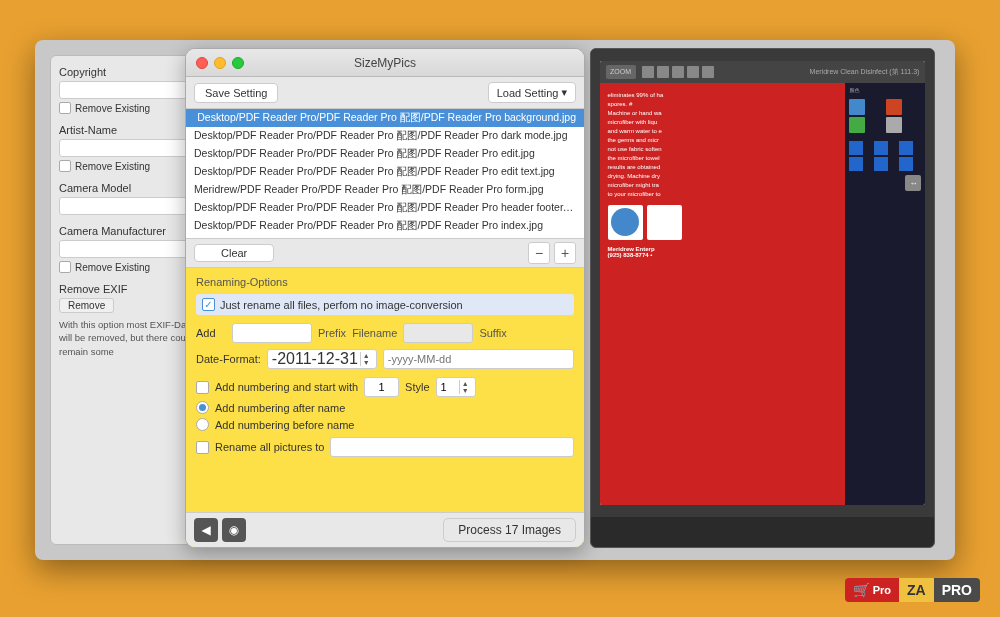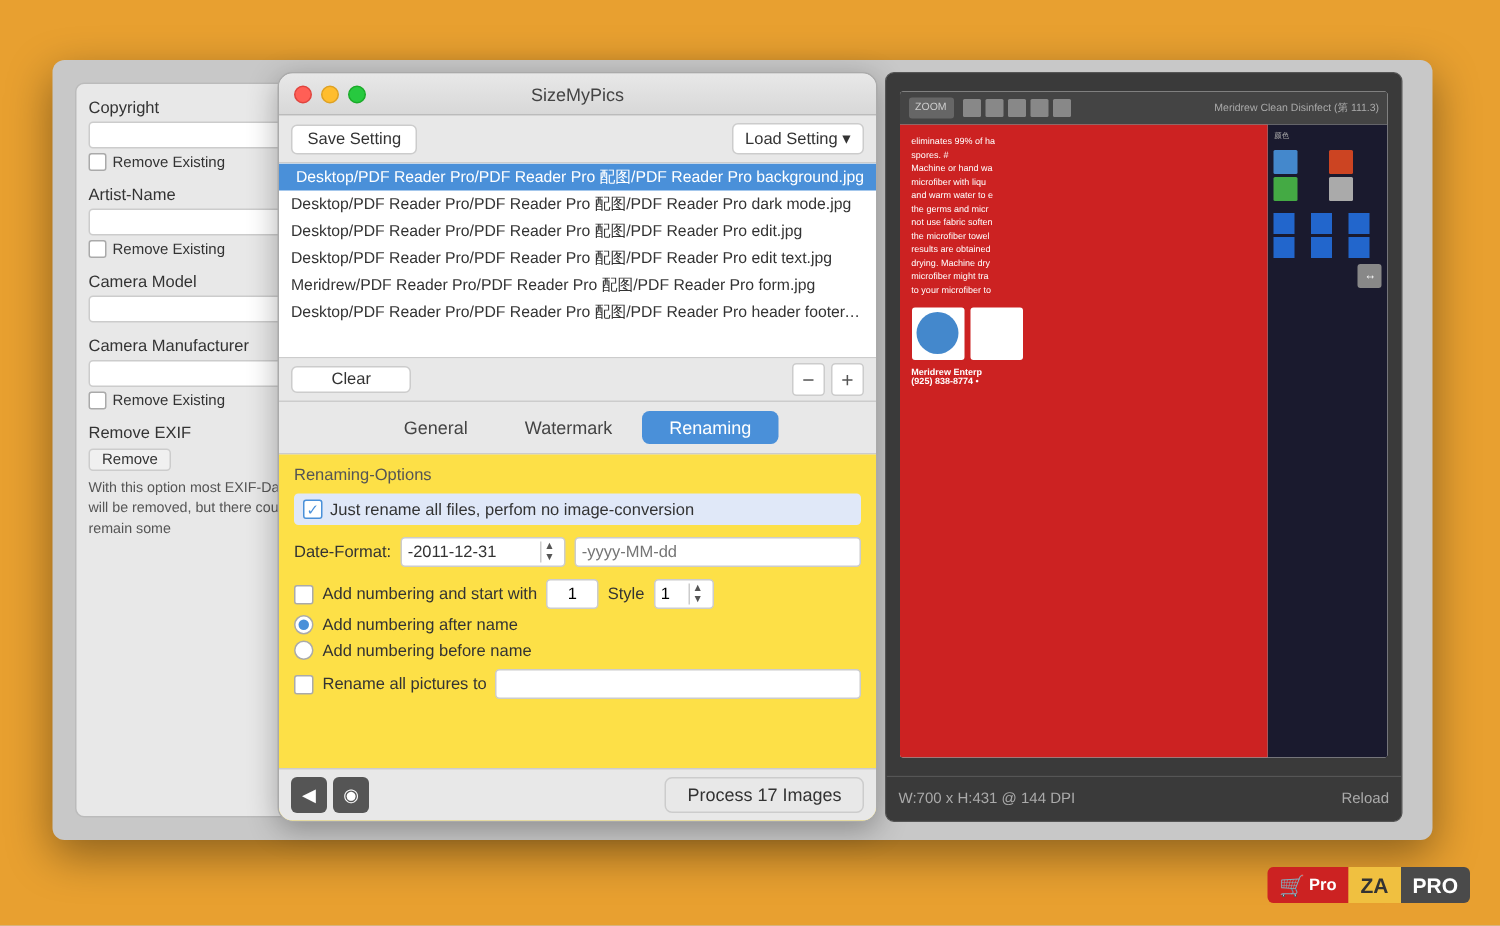--- a/index.html
+++ b/index.html
@@ -685,50 +685,54 @@
     </div>
   </div>
 
   <div class="file-list">
     <div class="file-item selected">Desktop/PDF Reader Pro/PDF Reader Pro 配图/PDF Reader Pro background.jpg</div>
     <div class="file-item">Desktop/PDF Reader Pro/PDF Reader Pro 配图/PDF Reader Pro dark mode.jpg</div>
     <div class="file-item">Desktop/PDF Reader Pro/PDF Reader Pro 配图/PDF Reader Pro edit.jpg</div>
     <div class="file-item">Desktop/PDF Reader Pro/PDF Reader Pro 配图/PDF Reader Pro edit text.jpg</div>
     <div class="file-item">Meridrew/PDF Reader Pro/PDF Reader Pro 配图/PDF Reader Pro form.jpg</div>
     <div class="file-item">Desktop/PDF Reader Pro/PDF Reader Pro 配图/PDF Reader Pro header footer.jpg</div>
+    <div class="file-item">Desktop/PDF Reader Pro/PDF Reader Pro 配图/PDF Reader Pro index.jpg</div>
   </div>
 
   <div class="file-list-controls">
     <button class="clear-btn">Clear</button>
     <div class="list-control-right">
       <div class="icon-btn">−</div>
       <div class="icon-btn">+</div>
     </div>
   </div>
 
-  <div class="tab-bar">
-    <div class="tab">General</div>
-    <div class="tab">Watermark</div>
-    <div class="tab active">Renaming</div>
-  </div>
 
   <div class="content-area">
     <div class="section-title">Renaming-Options</div>
 
     <div class="checkbox-row">
       <div class="chk checked"></div>
       <span style="font-size:11px;color:#333;">Just rename all files, perfom no image-conversion</span>
     </div>
 
+    <div class="add-row">
+      <span class="add-label">Add</span>
+      <input class="add-input" type="text" style="max-width: 80px;">
+      <span class="prefix-label">Prefix</span>
+      <span class="prefix-label">Filename</span>
+      <input class="suffix-input" type="text" style="max-width: 70px;">
+      <span class="suffix-label">Suffix</span>
+    </div>
 
 
     <div class="date-format-row">
       <span class="date-format-label">Date-Format:</span>
       <div style="display:flex;align-items:center;border:1px solid #ccc;border-radius:3px;background:white;height:20px;padding:0 4px;width:110px;">
-        <span style="font-size:11px;color:#333;flex:1;">-2011-12-31</span>
+        <span style="font-size:16px;color:#333;flex:1;">-2011-12-31</span>
         <div style="display:flex;flex-direction:column;border-left:1px solid #ccc;padding:0 2px;">
           <span style="font-size:7px;color:#555;">▲</span>
           <span style="font-size:7px;color:#555;">▼</span>
         </div>
       </div>
       <input class="date-format-input" type="text" style="flex: 1 1 0%;" placeholder="-yyyy-MM-dd">
     </div>
 
     <div class="numbering-section">
       <div class="numbering-row">
@@ -822,24 +826,20 @@
             <div style="width:14px;height:14px;background:#2266cc;"></div>
           </div>
 
           <div style="width:16px;height:16px;background:#888;margin-left:auto;border-radius:2px;display:flex;align-items:center;justify-content:center;">
             <span style="font-size:8px;color:white;">↔</span>
           </div>
         </div>
       </div>
     </div>
   </div>
-  <div class="right-panel-bottom">
-    <span class="panel-info">W:700 x H:431 @ 144 DPI</span>
-    <button class="reload-btn">Reload</button>
-  </div>
 </div>
 
 <div class="zapro-logo">
   <div class="zapro-badge">
     <span>🛒</span>
     <span style="font-size:11px;">Pro</span>
   </div>
   <div class="za-text">ZA</div>
   <div class="pro-text">PRO</div>
 </div>

